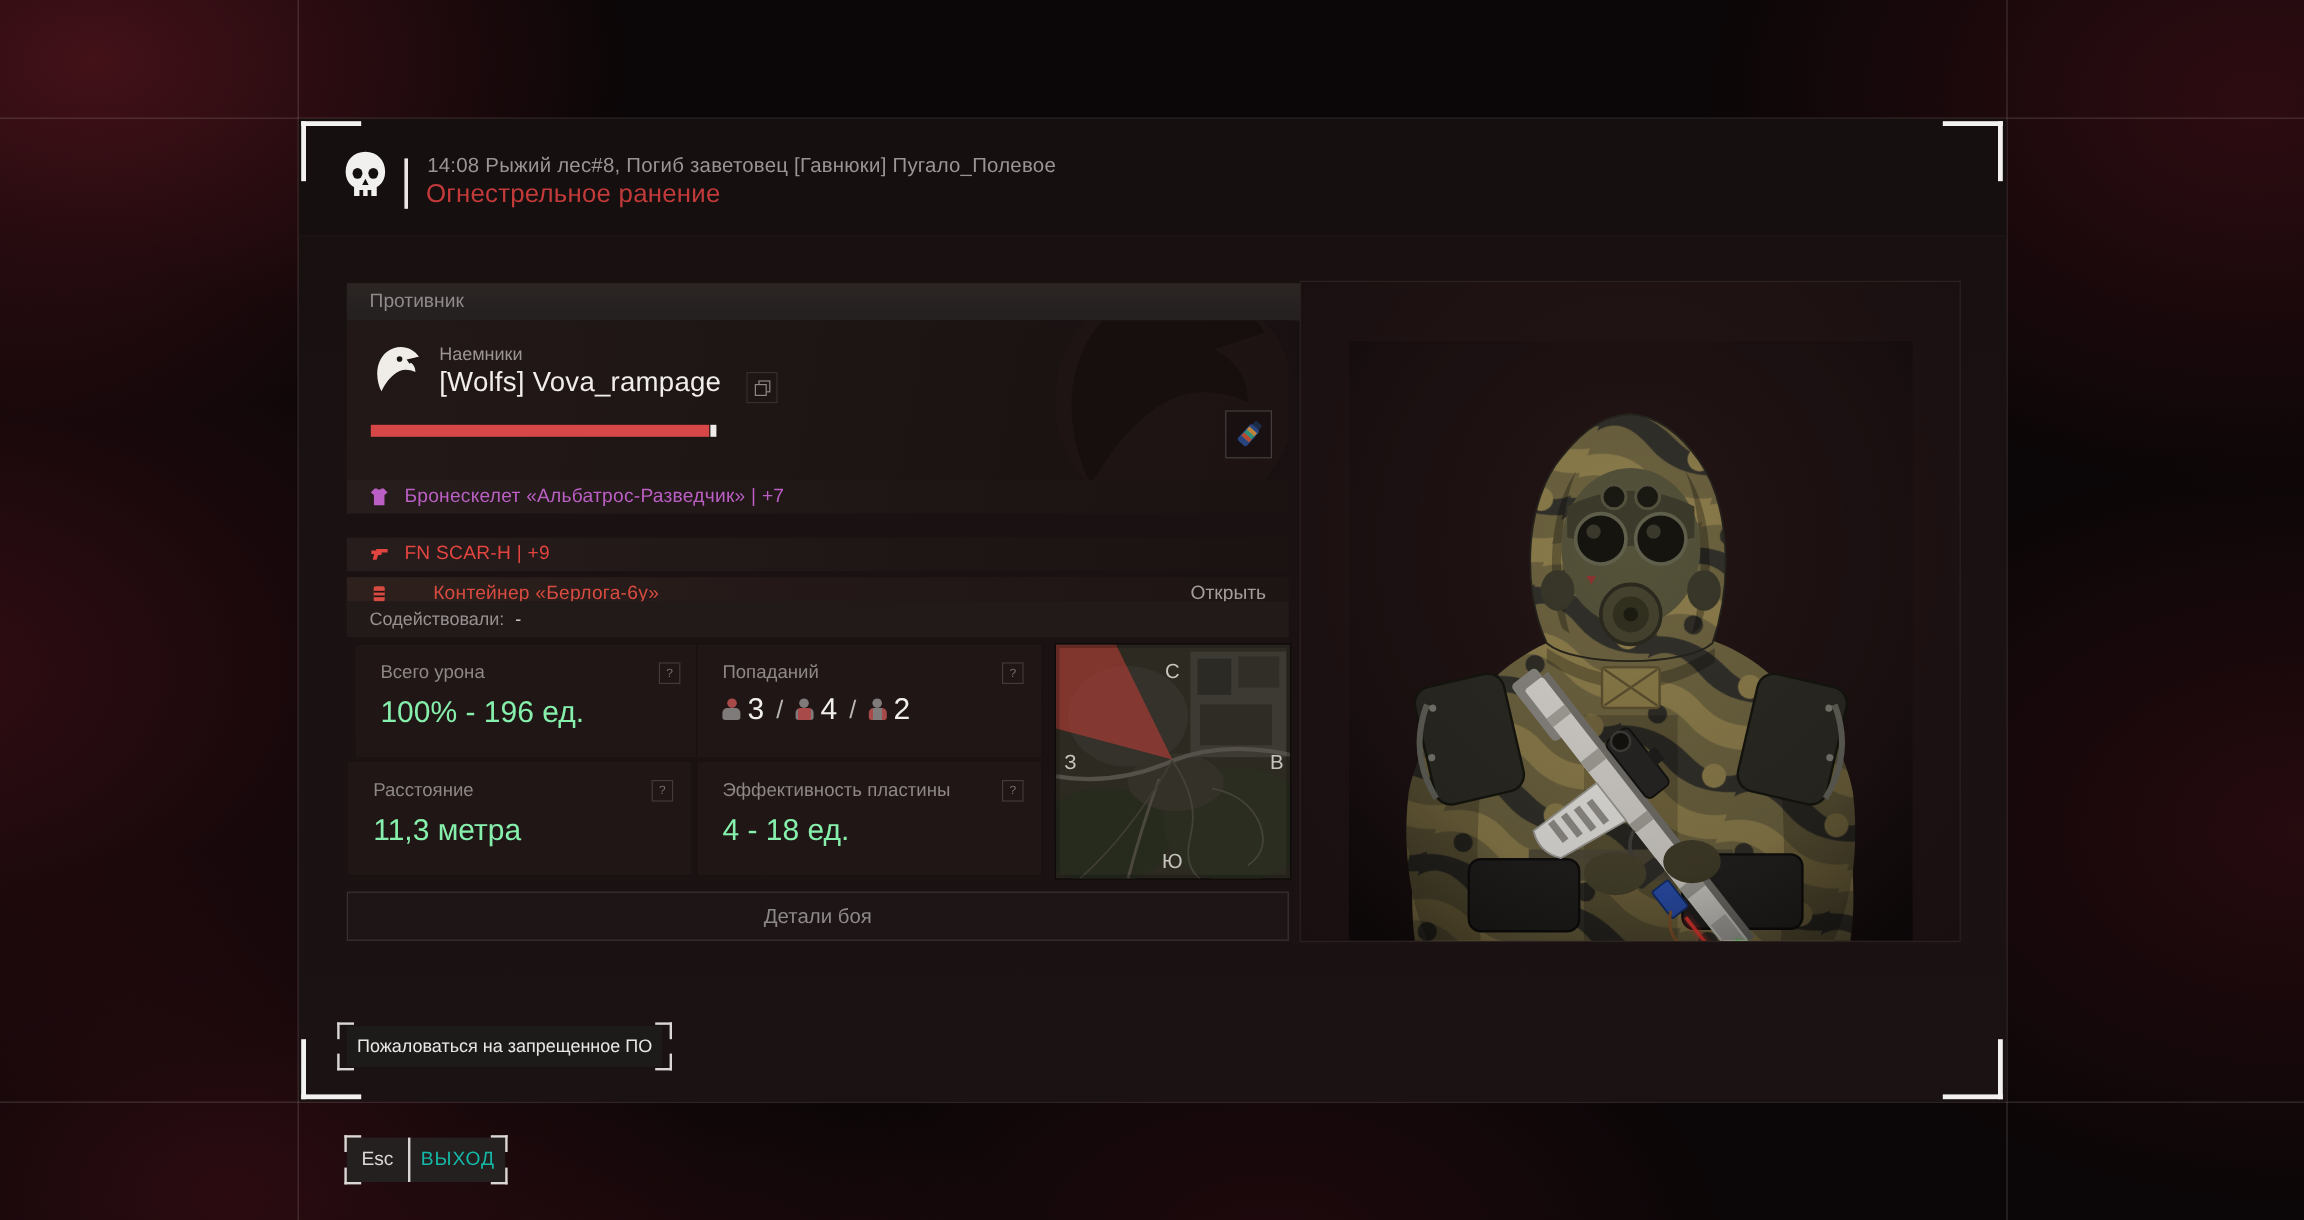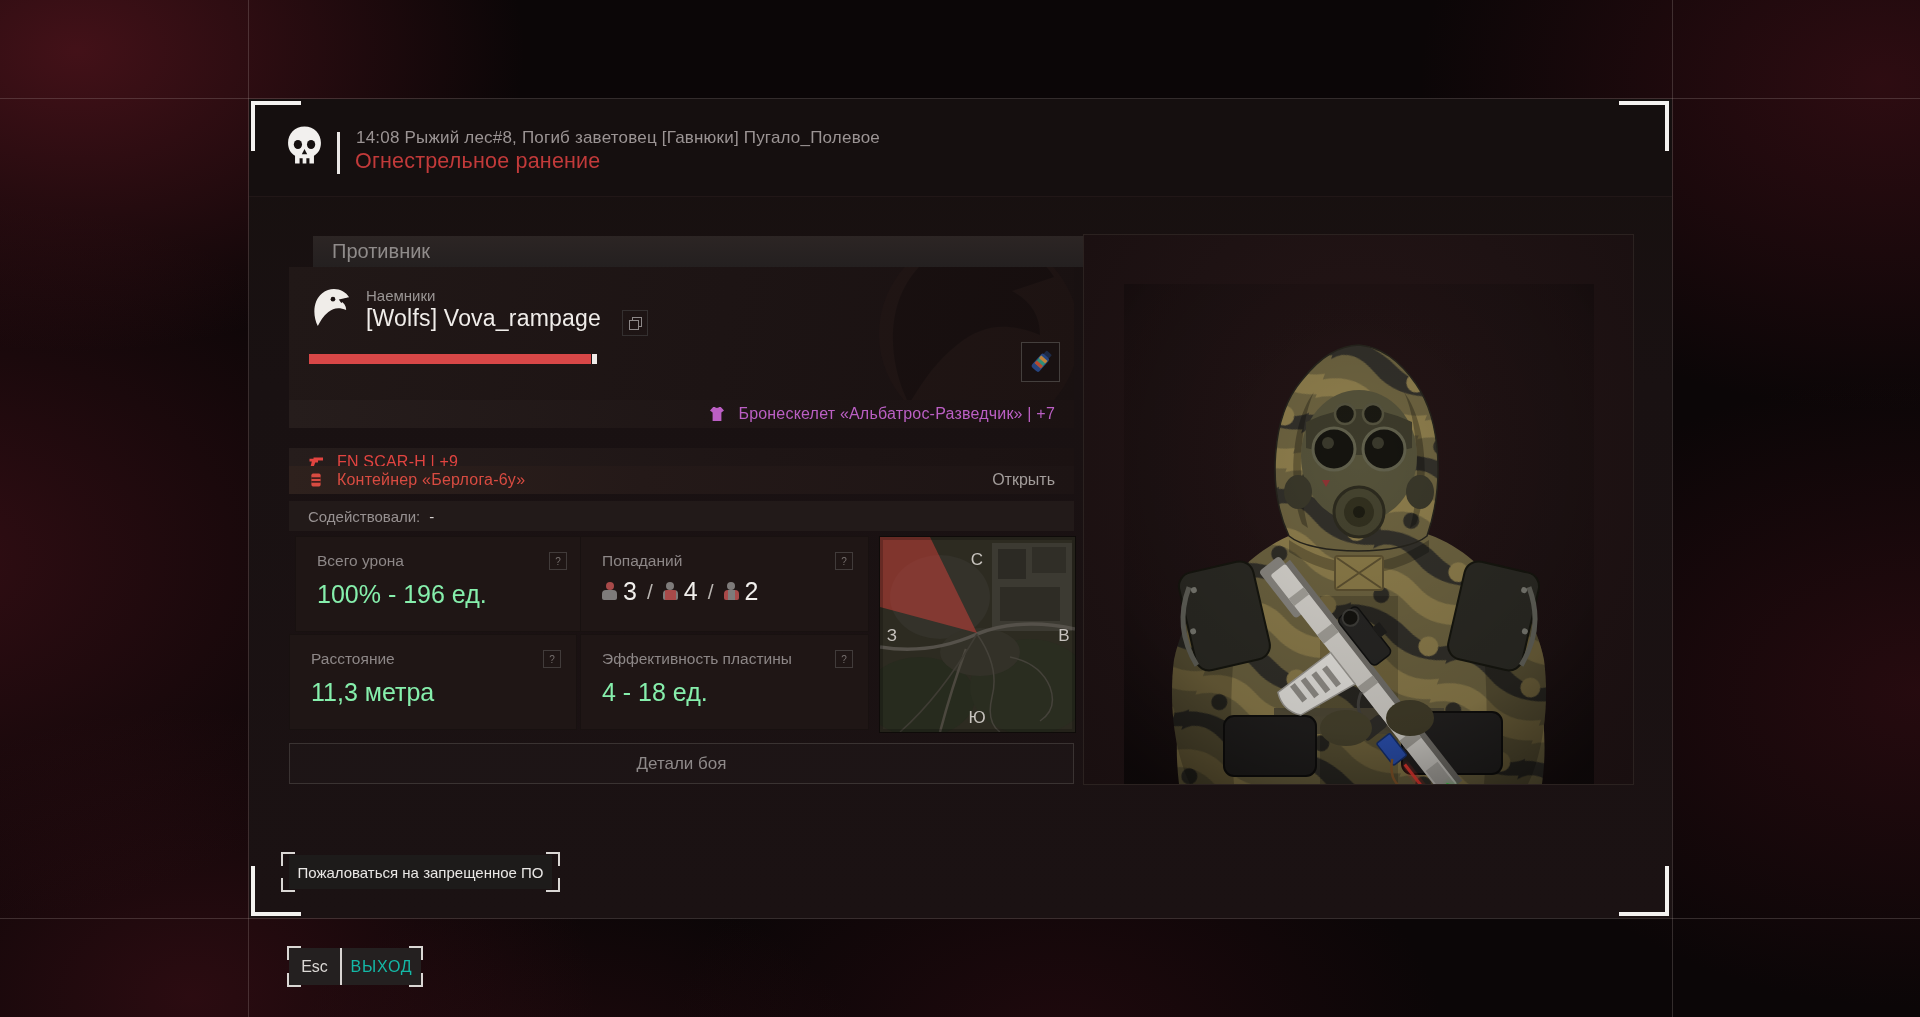--- a/index.html
+++ b/index.html
@@ -31,41 +31,41 @@
   .corner.bl{left:2px;bottom:2px;border-left:4px solid #f4f2f0;border-bottom:4px solid #f4f2f0;}
   .corner.br{right:3px;bottom:2px;border-right:4px solid #f4f2f0;border-bottom:4px solid #f4f2f0;}
   
   .death-header{position:absolute;left:0;top:0;width:100%;height:97px;background:#150f0f;border-bottom:1px solid #211717;}
   .skull{position:absolute;left:37px;top:26px;width:37px;height:48px;}
   .hdr-divider{position:absolute;left:88px;top:33px;width:3px;height:42px;background:#eae7e5;}
   .kill-log{position:absolute;left:107px;top:29px;font-size:17px;color:#9b9494;letter-spacing:.2px;white-space:nowrap;}
   .death-cause{position:absolute;left:106px;top:50px;font-size:21.5px;color:#c23a3a;letter-spacing:.2px;white-space:nowrap;}
   
   .enemy-title{position:absolute;left:40px;top:137px;width:934px;height:31px;
-    background:linear-gradient(180deg,#2c2524,#242020);color:#8f8b8a;font-size:20px;line-height:31px;padding-left:19px;box-sizing:border-box;margin-left:24px;}
+    background:linear-gradient(180deg,#2c2524,#242020);color:#8f8b8a;font-size:16px;line-height:31px;padding-left:19px;box-sizing:border-box;}
   .enemy-body{position:absolute;left:40px;top:168px;width:785px;height:133px;overflow:hidden;
     background:linear-gradient(100deg,#211817 0%,#1d1414 55%,#191111 100%);}
   .watermark{position:absolute;right:-20px;top:-48px;opacity:.55;}
   .faction-icon{position:absolute;left:20px;top:19px;width:45px;height:45px;}
   .faction-label{position:absolute;left:77px;top:20px;font-size:15px;color:#9a9594;}
   .player-name{position:absolute;left:77px;top:38px;font-size:23px;color:#f0edea;letter-spacing:.2px;white-space:nowrap;}
   .copy-btn{position:absolute;left:333px;top:43px;width:24px;height:24px;border:1px solid #343030;display:flex;align-items:center;justify-content:center;cursor:pointer;}
   .copy-glyph{position:relative;width:13px;height:13px;}
   .copy-glyph::before{content:"";position:absolute;right:0;top:0;width:8px;height:8px;border:1.6px solid #8d8888;}
   .copy-glyph::after{content:"";position:absolute;left:0;bottom:0;width:8px;height:8px;border:1.6px solid #8d8888;background:#1d1414;}
   .health-track{position:absolute;left:20px;top:87px;width:288px;height:10px;display:flex;}
   .health-fill{height:100%;background:#d84747;}
   .health-tip{width:5px;height:100%;background:#efece9;margin-left:1px;}
   .item-slot{position:absolute;right:14px;top:75px;width:37px;height:38px;border:1px solid #443f3d;background:#191111;display:flex;align-items:center;justify-content:center;cursor:pointer;}
   
   .equip-row{position:absolute;left:40px;width:785px;height:28px;display:flex;align-items:center;padding:0 19px;box-sizing:border-box;
     background:linear-gradient(90deg,#261d1c 0%,#1e1515 60%,#1b1212 100%);cursor:default;}
-  .equip-row.r1{top:301px;justify-content:flex-end;}
+  .equip-row.r1{top:301px;}
   .equip-row.r2{top:349px;}
-  .equip-row.r3{top:367px;background:linear-gradient(90deg,#2e211d 0%,#241918 45%,#1d1414 100%);}
+  .equip-row.r3{top:382px;background:linear-gradient(90deg,#2e211d 0%,#241918 45%,#1d1414 100%);gap:24px;}
   .equip-icon{width:16px;height:16px;margin-right:13px;flex:0 0 auto;}
   .equip-label{font-size:16px;letter-spacing:.2px;white-space:nowrap;}
   .rarity-epic{color:#bb5fc4;}
   .rarity-red{color:#e24440;}
   .rarity-red2{color:#d84b41;}
   .open-link{margin-left:auto;font-size:16px;color:#a39d9b;cursor:pointer;}
   .assists-row{position:absolute;left:40px;top:402px;width:785px;height:30px;background:#221a19;display:flex;align-items:center;padding:0 19px;box-sizing:border-box;}
   .assists-label{font-size:15px;color:#979191;}
   .assists-value{font-size:15px;color:#d6d2d0;margin-left:9px;}
   

